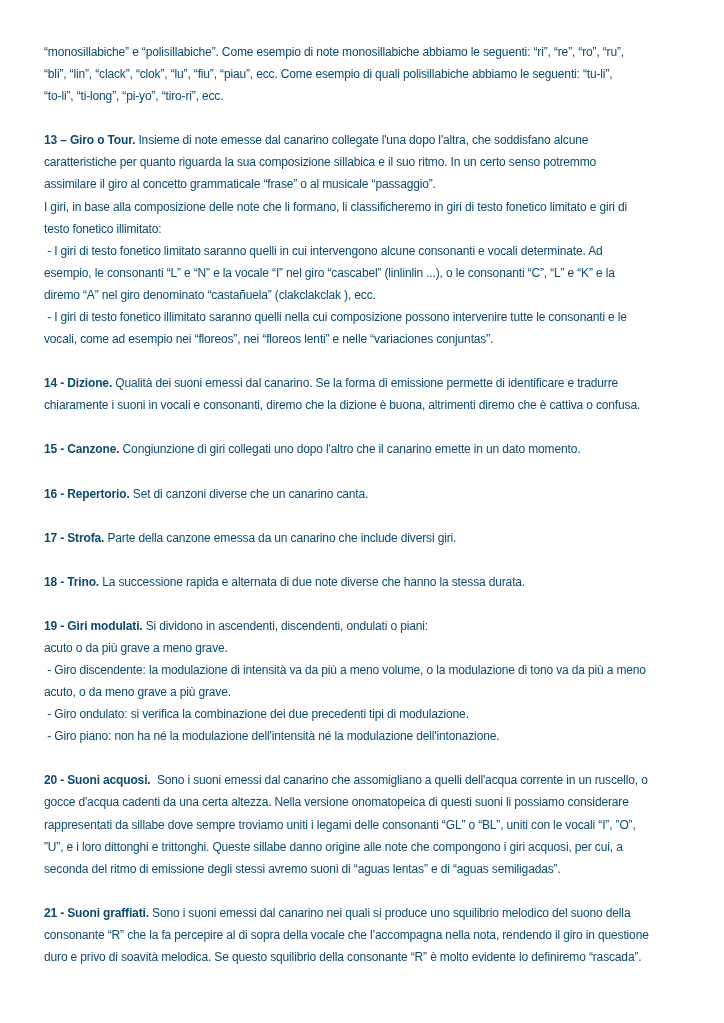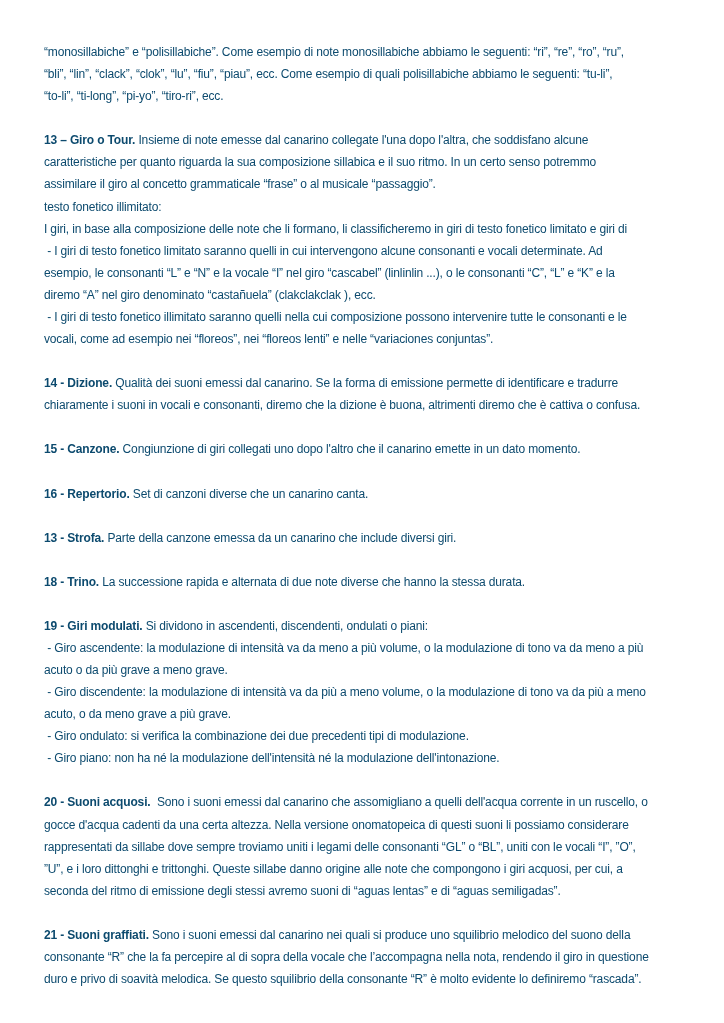--- a/index.html
+++ b/index.html
@@ -21,47 +21,46 @@
   <div class="para">
     <span class="line">“monosillabiche” e “polisillabiche”. Come esempio di note monosillabiche abbiamo le seguenti: “ri”, “re”, “ro”, “ru”,</span>
     <span class="line">“bli”, “lin”, “clack”, “clok”, “lu”, “fiu”, “piau”, ecc. Come esempio di quali polisillabiche abbiamo le seguenti: “tu-li”,</span>
     <span class="line">“to-li”, “ti-long”, “pi-yo”, “tiro-ri”, ecc.</span>
   </div>
   <div id="sections">
       <div class="para">
         <span class="line"><span class="bold">13 – Giro o Tour.</span><span style="white-space: pre;"> Insieme di note emesse dal canarino collegate l'una dopo l'altra, che soddisfano alcune</span></span>
         <span class="line"><span style="white-space: pre;">caratteristiche per quanto riguarda la sua composizione sillabica e il suo ritmo. In un certo senso potremmo</span></span>
         <span class="line"><span style="white-space: pre;">assimilare il giro al concetto grammaticale “frase” o al musicale “passaggio”.</span></span>
+        <span class="line"><span style="white-space: pre;">I giri, in base alla composizione delle note che li formano, li classificheremo in giri di testo fonetico limitato e giri di</span></span>
         <span class="line"><span style="white-space: pre;">testo fonetico illimitato:</span></span>
-        <span class="line"><span style="white-space: pre;">I giri, in base alla composizione delle note che li formano, li classificheremo in giri di testo fonetico limitato e giri di</span></span>
         <span class="line"><span style="white-space: pre;"> - I giri di testo fonetico limitato saranno quelli in cui intervengono alcune consonanti e vocali determinate. Ad</span></span>
         <span class="line"><span style="white-space: pre;">esempio, le consonanti “L” e “N” e la vocale “I” nel giro “cascabel” (linlinlin ...), o le consonanti “C”, “L” e “K” e la</span></span>
         <span class="line"><span style="white-space: pre;">diremo “A” nel giro denominato “castañuela” (clakclakclak ), ecc.</span></span>
         <span class="line"><span style="white-space: pre;"> - I giri di testo fonetico illimitato saranno quelli nella cui composizione possono intervenire tutte le consonanti e le</span></span>
         <span class="line"><span style="white-space: pre;">vocali, come ad esempio nei “floreos”, nei “floreos lenti” e nelle “variaciones conjuntas”.</span></span>
       </div>
       <div class="para">
         <span class="line"><span class="bold">14 - Dizione.</span><span style="white-space: pre;"> Qualità dei suoni emessi dal canarino. Se la forma di emissione permette di identificare e tradurre</span></span>
         <span class="line"><span style="white-space: pre; text-align: center;">chiaramente i suoni in vocali e consonanti, diremo che la dizione è buona, altrimenti diremo che è cattiva o confusa.</span></span>
       </div>
       <div class="para">
         <span class="line"><span class="bold">15 - Canzone.</span><span style="white-space: pre;"> Congiunzione di giri collegati uno dopo l'altro che il canarino emette in un dato momento.</span></span>
       </div>
       <div class="para">
         <span class="line"><span class="bold">16 - Repertorio.</span><span style="white-space: pre;"> Set di canzoni diverse che un canarino canta.</span></span>
       </div>
       <div class="para">
-        <span class="line"><span class="bold">13 - Strofa.</span><span style="white-space: pre;"> Parte della canzone emessa da un canarino che include diversi giri.</span></span>
+        <span class="line"><span class="bold">17 - Strofa.</span><span style="white-space: pre;"> Parte della canzone emessa da un canarino che include diversi giri.</span></span>
       </div>
       <div class="para">
         <span class="line"><span class="bold">18 - Trino.</span><span style="white-space: pre;"> La successione rapida e alternata di due note diverse che hanno la stessa durata.</span></span>
       </div>
       <div class="para">
         <span class="line"><span class="bold">19 - Giri modulati.</span><span style="white-space: pre;"> Si dividono in ascendenti, discendenti, ondulati o piani:</span></span>
-        <span class="line"><span style="white-space: pre;"> - Giro ascendente: la modulazione di intensità va da meno a più volume, o la modulazione di tono va da meno a più</span></span>
         <span class="line"><span style="white-space: pre;">acuto o da più grave a meno grave.</span></span>
         <span class="line"><span style="white-space: pre;"> - Giro discendente: la modulazione di intensità va da più a meno volume, o la modulazione di tono va da più a meno</span></span>
         <span class="line"><span style="white-space: pre; text-align: center;">acuto, o da meno grave a più grave.</span></span>
         <span class="line"><span style="white-space: pre;"> - Giro ondulato: si verifica la combinazione dei due precedenti tipi di modulazione.</span></span>
         <span class="line"><span style="white-space: pre;"> - Giro piano: non ha né la modulazione dell'intensità né la modulazione dell'intonazione.</span></span>
       </div>
       <div class="para">
         <span class="line"><span class="bold">20 - Suoni acquosi.</span><span style="white-space: pre;">  Sono i suoni emessi dal canarino che assomigliano a quelli dell'acqua corrente in un ruscello, o</span></span>
         <span class="line"><span style="white-space: pre;">gocce d'acqua cadenti da una certa altezza. Nella versione onomatopeica di questi suoni li possiamo considerare</span></span>
         <span class="line"><span style="white-space: pre;">rappresentati da sillabe dove sempre troviamo uniti i legami delle consonanti “GL” o “BL”, uniti con le vocali “I”, ”O”,</span></span>

